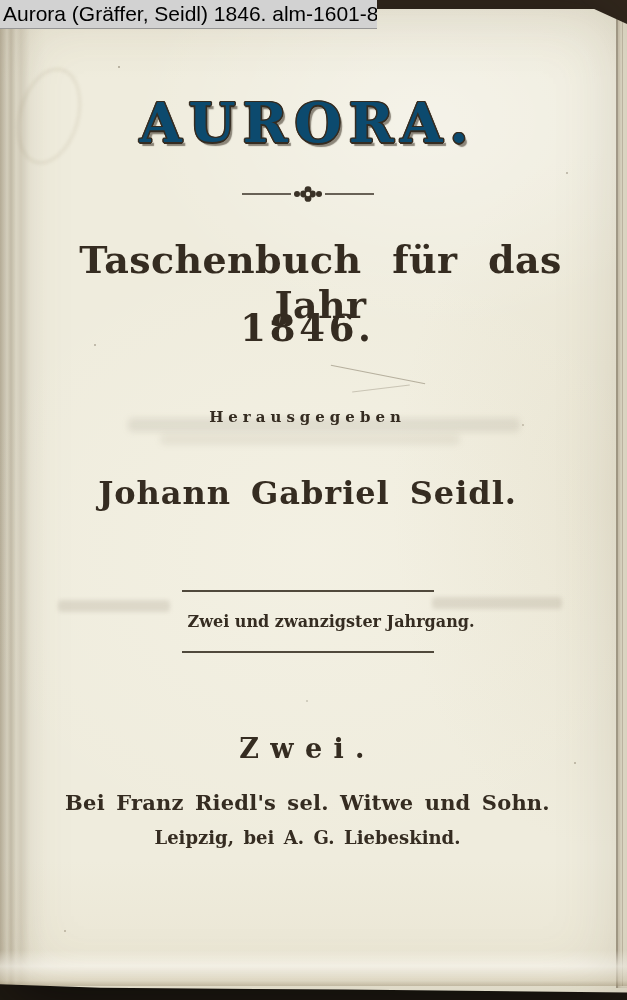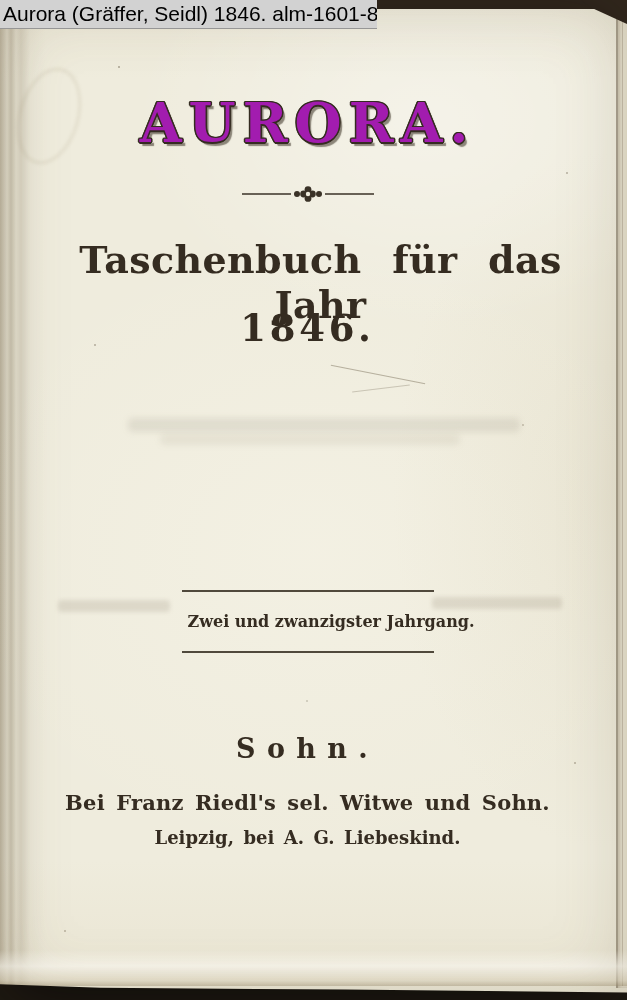--- a/index.html
+++ b/index.html
@@ -43,21 +43,21 @@
     background:var(--caption-bg,#d2d2d2);color:var(--caption-text,#000);
     font-family:"Liberation Sans","DejaVu Sans",sans-serif;
     font-size:21px;line-height:28px;padding-left:3px;box-sizing:border-box;
     white-space:nowrap;overflow:hidden;border-bottom:1px solid rgba(90,90,90,.5);
   }
   
   .content{position:absolute;left:0;top:0;right:12px;bottom:0;color:var(--ink,#352c21);}
   .content > div{position:absolute;left:0;right:0;text-align:center;}
   .book-title{
     top:96px;font-size:54px;font-weight:700;letter-spacing:.13em;line-height:1;
-    color:#a21caf;
+    color:#0c4a6e;
     text-shadow:
       -1.5px 0 var(--ink,#352c21), 1.5px 0 var(--ink,#352c21),
       0 -1.5px var(--ink,#352c21), 0 1.5px var(--ink,#352c21),
       -1px -1px var(--ink,#352c21), 1px -1px var(--ink,#352c21),
       -1px 1px var(--ink,#352c21), 1px 1px var(--ink,#352c21),
       3px 4px 1px rgba(55,45,33,.55);
   }
   .ornament{top:183px;}
   .ornament svg{display:inline-block;vertical-align:middle;}
   .series-line{top:237px;font-size:38px;font-weight:700;word-spacing:.45em;letter-spacing:.01em;margin-left:26px;}
@@ -131,26 +131,28 @@
         </g>
         <circle cx="66" cy="8" r="2.2" fill="#efecdd"></circle>
         <circle cx="77" cy="8" r="3" fill="#3a3227"></circle>
         <line x1="83" y1="8" x2="132" y2="8" stroke="#3a3227" stroke-width="1.6"></line>
       </svg>
     </div>
 
     <div class="series-line">Taschenbuch für das Jahr</div>
     <div class="year-line">1846.</div>
 
+    <div class="editor-heading">Herausgegeben</div>
+    <div class="editor-name">Johann Gabriel Seidl.</div>
 
     <div class="edition-box">
       <span>Zwei und zwanzigster Jahrgang.</span>
     </div>
 
-    <div class="imprint-city">Sohn.</div>
+    <div class="imprint-city">Zwei.</div>
     <div class="imprint-publisher">Bei Franz Riedl's sel. Witwe und Sohn.</div>
     <div class="imprint-distributor">Leipzig, bei A. G. Liebeskind.</div>
   </div>
 
   <div class="right-margin-strip"></div>
   <div class="page-edge-right"></div>
   <div class="page-edge-right2"></div>
   <div class="fore-edge-band"></div>
   <div class="edge-top"></div>
   <div class="edge-top-corner"></div>

